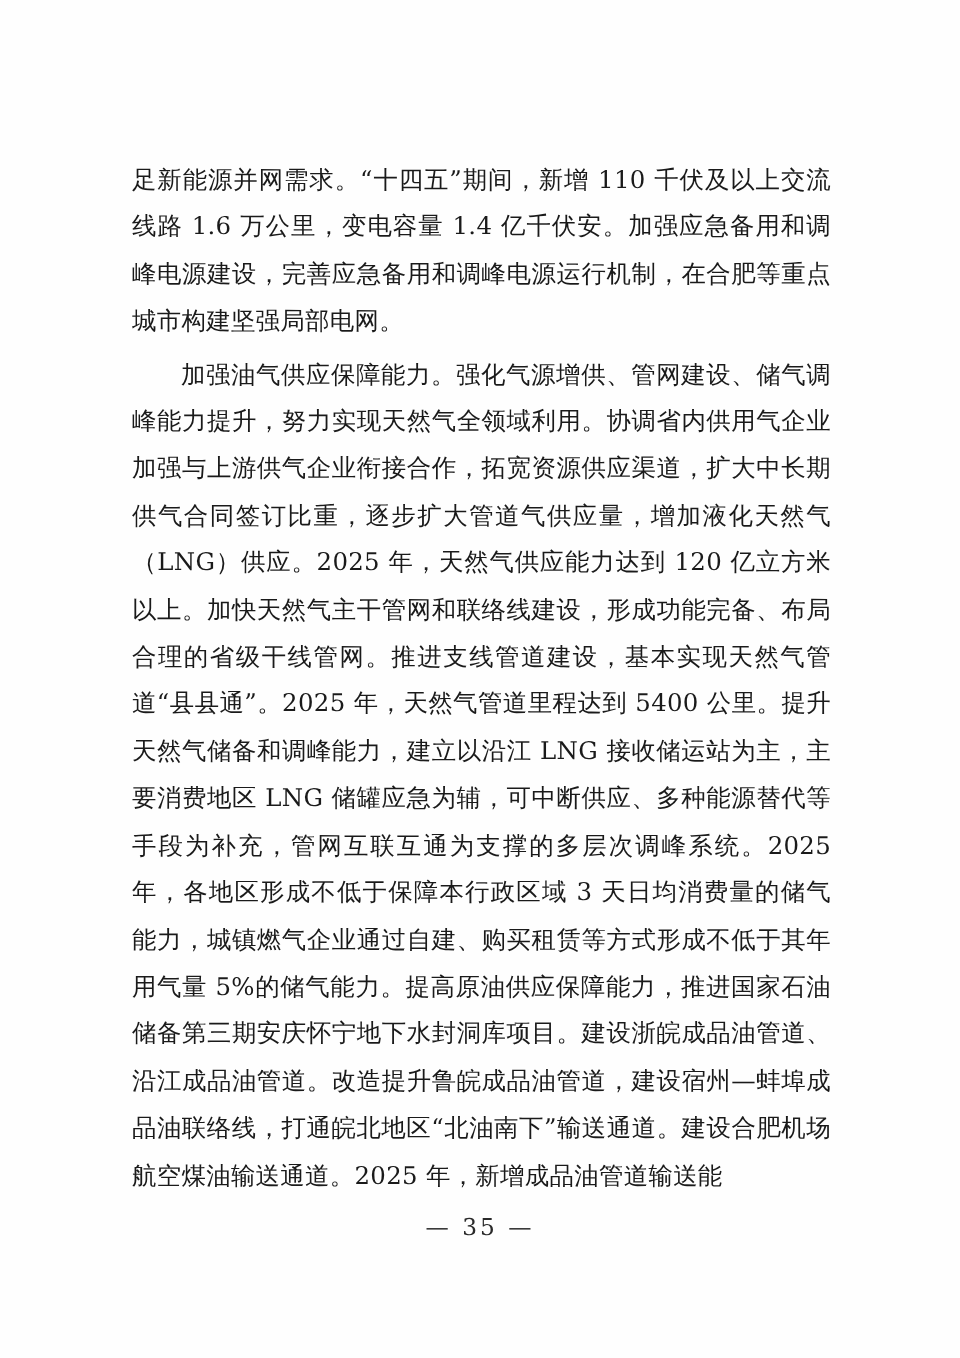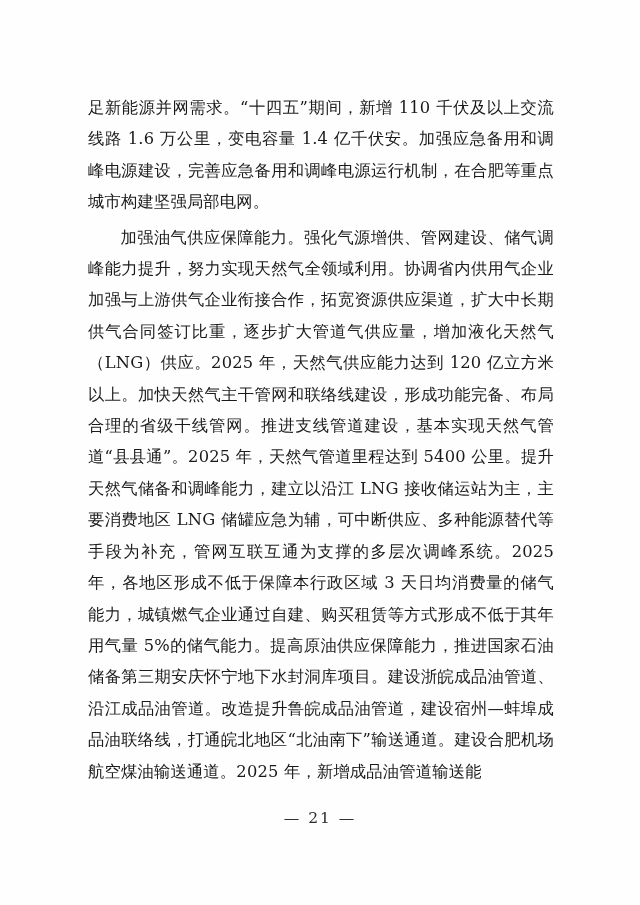--- a/index.html
+++ b/index.html
@@ -16,21 +16,21 @@
   .page {
     position: relative;
     width: 640px;
     height: 905px;
     background: #fefefe;
     box-sizing: border-box;
   }
   .page-body {
     position: absolute;
     left: 88px;
-    top: 92px;
+    top: 104px;
     width: 466px;
   }
   .para {
     margin: 0;
     font-size: 16.3px;
     line-height: 31.4px;
     color: #1a1a1a;
     text-align: justify;
     text-justify: inter-ideograph;
     letter-spacing: 0.2px;
@@ -58,15 +58,15 @@
 </style>
 </head>
 <body>
 
 <div class="page">
   <div class="page-body">
     <p class="para">足新能源并网需求。“十四五”期间，新增 110 千伏及以上交流线路 1.6 万公里，变电容量 1.4 亿千伏安。加强应急备用和调峰电源建设，完善应急备用和调峰电源运行机制，在合肥等重点城市构建坚强局部电网。</p>
     <p class="para indent">加强油气供应保障能力。强化气源增供、管网建设、储气调峰能力提升，努力实现天然气全领域利用。协调省内供用气企业加强与上游供气企业衔接合作，拓宽资源供应渠道，扩大中长期供气合同签订比重，逐步扩大管道气供应量，增加液化天然气（LNG）供应。2025 年，天然气供应能力达到 120 亿立方米以上。加快天然气主干管网和联络线建设，形成功能完备、布局合理的省级干线管网。推进支线管道建设，基本实现天然气管道“县县通”。2025 年，天然气管道里程达到 5400 公里。提升天然气储备和调峰能力，建立以沿江 LNG 接收储运站为主，主要消费地区 LNG 储罐应急为辅，可中断供应、多种能源替代等手段为补充，管网互联互通为支撑的多层次调峰系统。2025 年，各地区形成不低于保障本行政区域 3 天日均消费量的储气能力，城镇燃气企业通过自建、购买租赁等方式形成不低于其年用气量 5%的储气能力。提高原油供应保障能力，推进国家石油储备第三期安庆怀宁地下水封洞库项目。建设浙皖成品油管道、沿江成品油管道。改造提升鲁皖成品油管道，建设宿州—蚌埠成品油联络线，打通皖北地区“北油南下”输送通道。建设合肥机场航空煤油输送通道。2025 年，新增成品油管道输送能</p>
   </div>
   <div class="page-footer">
-    <span class="folio">— 21 —</span>
+    <span class="folio">— 35 —</span>
   </div>
 </div>
 
 </body></html>

